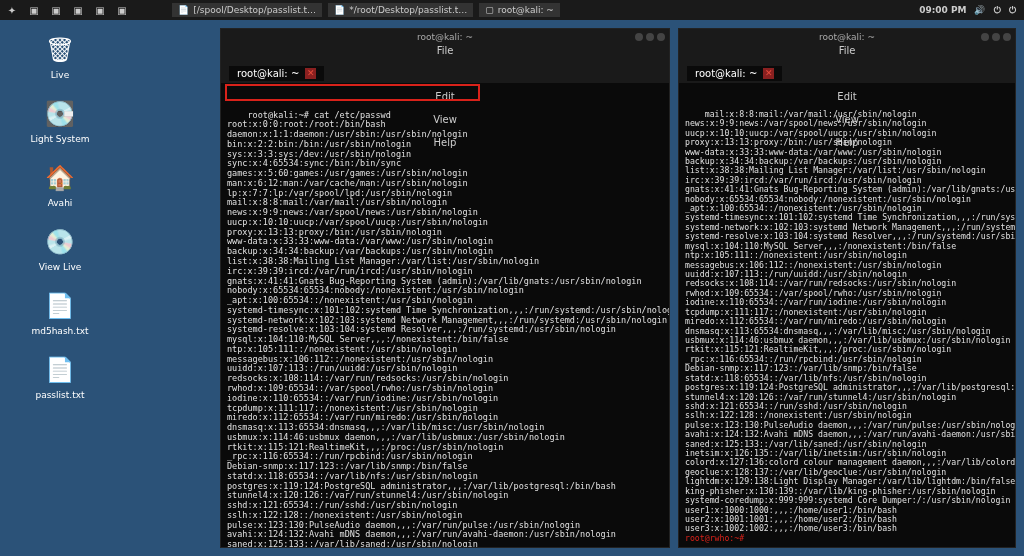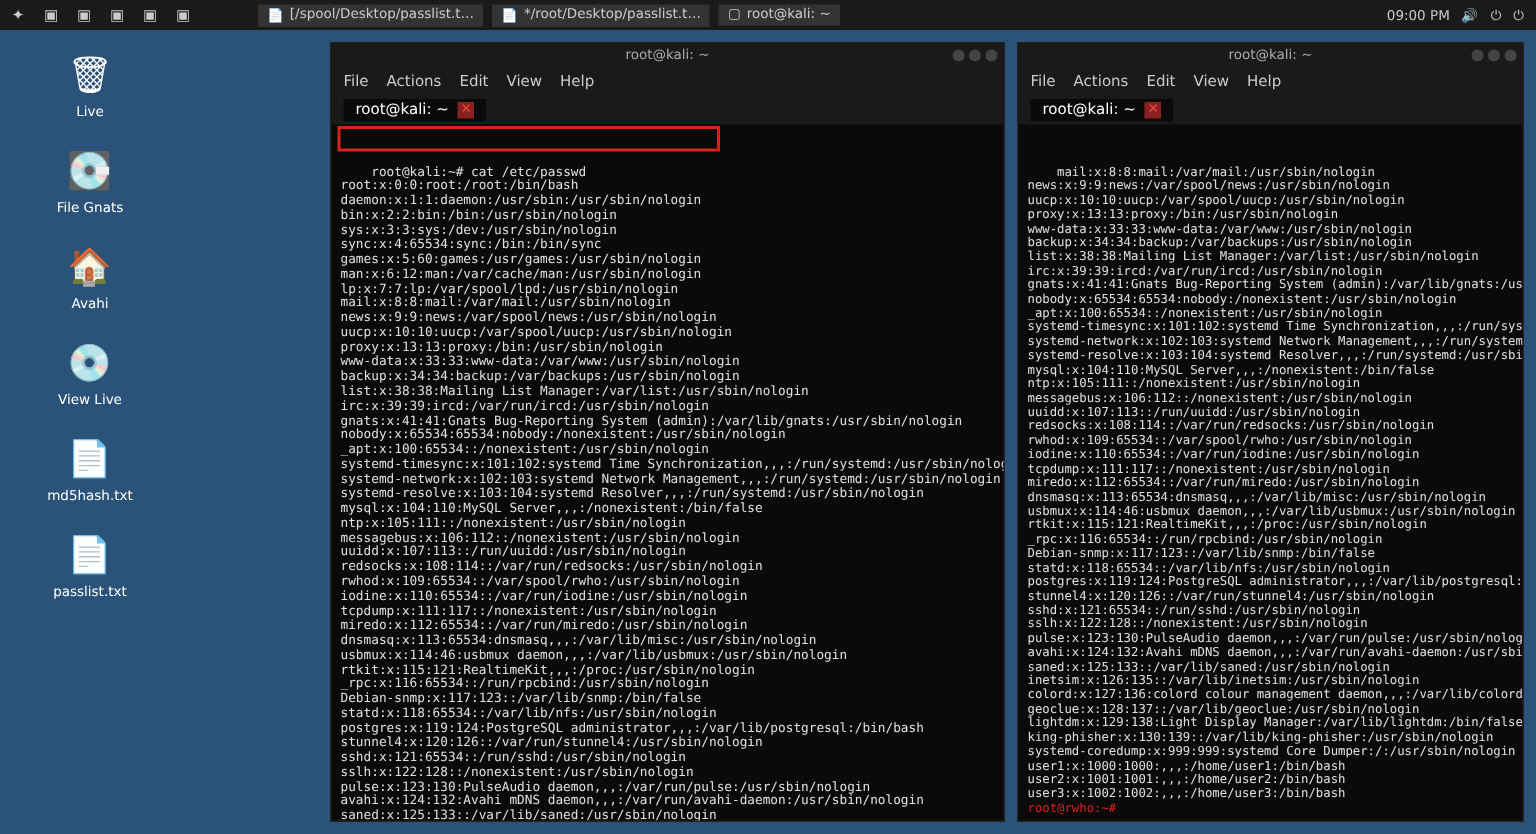--- a/index.html
+++ b/index.html
@@ -17,21 +17,21 @@
       height: 20px;
       background: #1a1a1a;
       display: flex;
       align-items: center;
       font-size: 9px;
       color: #ccc;
     }
     .taskbar-left { display: flex; align-items: center; gap: 6px; padding-left: 4px; }
     .taskbar-icon { width: 16px; height: 16px; display: flex; align-items: center; justify-content: center; font-size: 10px; }
     .taskbar-item { background: #333; padding: 2px 6px; display: flex; align-items: center; gap: 4px; font-size: 9px; }
-    .taskbar-right { margin-left: auto; display: flex; align-items: flex-end; gap: 8px; padding-right: 8px; }
+    .taskbar-right { margin-left: auto; display: flex; align-items: flex-start; gap: 8px; padding-right: 8px; font-weight: bold; }
     .desktop {
       position: absolute;
       top: 20px; left: 0; bottom: 0;
       width: 120px;
       display: flex;
       flex-direction: column;
       gap: 16px;
       padding: 12px 8px;
     }
     .desktop-icon { display: flex; flex-direction: column; align-items: center; gap: 2px; color: #fff; font-size: 9px; }
@@ -59,20 +59,21 @@
     .term-titlebar .dot { width: 8px; height: 8px; border-radius: 50%; background: #444; }
     .term-menubar {
       height: 18px;
       background: #1a1a1a;
       display: flex;
       align-items: center;
       gap: 12px;
       padding: 0 8px;
       font-size: 10px;
       color: #ccc;
+      flex-direction: column;
     }
     .term-tabs {
       height: 20px;
       background: #1a1a1a;
       display: flex;
       align-items: center;
       padding: 0 8px;
       font-size: 10px;
     }
     .term-tab {
@@ -137,21 +138,21 @@
   </div>
 </div>
 
 <div class="desktop">
   <div class="desktop-icon">
       <div class="glyph">🗑</div>
       <span>Live</span>
     </div>
   <div class="desktop-icon">
       <div class="glyph">💽</div>
-      <span>File Gnats</span>
+      <span>Light System</span>
     </div>
   <div class="desktop-icon">
       <div class="glyph">🏠</div>
       <span>Avahi</span>
     </div>
   <div class="desktop-icon">
       <div class="glyph">💿</div>
       <span>View Live</span>
     </div>
   <div class="desktop-icon">

